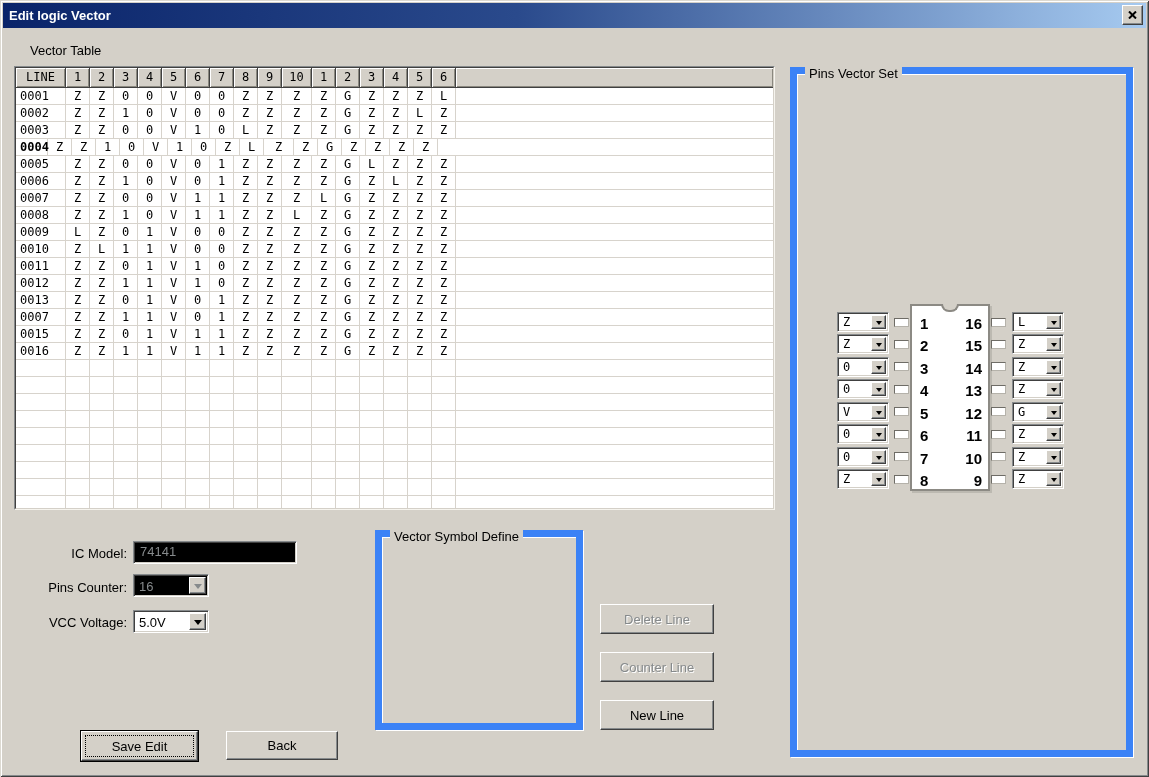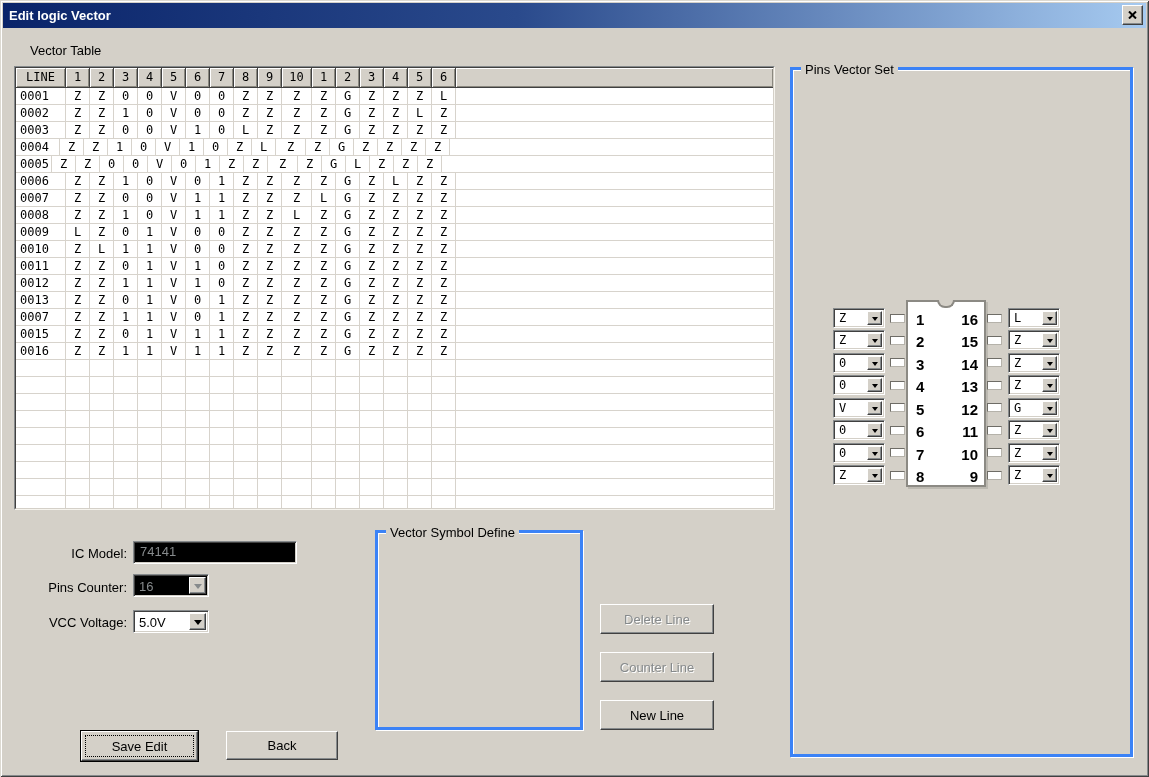--- a/index.html
+++ b/index.html
@@ -47,21 +47,21 @@
   .cell {
     flex:0 0 auto; height:17px; text-align:center;
     font-family:"DejaVu Sans Mono", monospace; font-size:12px; line-height:16px;
     border-right:1px solid #d7d3cc; border-bottom:1px solid #d7d3cc; color:#000;
   }
   .cell.linecell { text-align:left; padding-left:4px; }
   .cell.filler { flex:1 1 auto; border-right:none; }
 
   
   .groupbox {
-    position:absolute; border:3px solid #3b82f6;
+    position:absolute; border:7px solid #3b82f6;
     box-shadow: inset 1px 1px 0 #ffffff, 1px 1px 0 #ffffff;
   }
   .group-label {
     position:absolute; top:-8px; left:8px; background:#d4d0c8; padding:0 4px;
     font-size:13px; line-height:15px; white-space:nowrap;
   }
 
   
   .sunken {
     border:1px solid; border-color:#868a8c #ffffff #ffffff #868a8c;
@@ -221,41 +221,41 @@
             <div class="cell" style="width: 30px;">Z</div>
             <div class="cell" style="width: 24px;">Z</div>
             <div class="cell" style="width: 24px;">G</div>
             <div class="cell" style="width: 24px;">Z</div>
             <div class="cell" style="width: 24px;">Z</div>
             <div class="cell" style="width: 24px;">Z</div>
             <div class="cell" style="width: 24px;">Z</div>
             <div class="cell filler"></div>
           </div>
           <div class="grow">
-            <div class="cell linecell" style="width: 44px;">0004</div>
+            <div class="cell linecell" style="width: 32px; font-weight: bold;">0004</div>
             <div class="cell" style="width: 24px;">Z</div>
             <div class="cell" style="width: 24px;">Z</div>
             <div class="cell" style="width: 24px;">1</div>
             <div class="cell" style="width: 24px;">0</div>
             <div class="cell" style="width: 24px;">V</div>
             <div class="cell" style="width: 24px;">1</div>
             <div class="cell" style="width: 24px;">0</div>
             <div class="cell" style="width: 24px;">Z</div>
             <div class="cell" style="width: 24px;">L</div>
             <div class="cell" style="width: 30px;">Z</div>
             <div class="cell" style="width: 24px;">Z</div>
             <div class="cell" style="width: 24px;">G</div>
             <div class="cell" style="width: 24px;">Z</div>
             <div class="cell" style="width: 24px;">Z</div>
             <div class="cell" style="width: 24px;">Z</div>
             <div class="cell" style="width: 24px;">Z</div>
             <div class="cell filler"></div>
           </div>
           <div class="grow">
-            <div class="cell linecell" style="width: 36px;">0005</div>
+            <div class="cell linecell" style="width: 50px;">0005</div>
             <div class="cell" style="width: 24px;">Z</div>
             <div class="cell" style="width: 24px;">Z</div>
             <div class="cell" style="width: 24px;">0</div>
             <div class="cell" style="width: 24px;">0</div>
             <div class="cell" style="width: 24px;">V</div>
             <div class="cell" style="width: 24px;">0</div>
             <div class="cell" style="width: 24px;">1</div>
             <div class="cell" style="width: 24px;">Z</div>
             <div class="cell" style="width: 24px;">Z</div>
             <div class="cell" style="width: 30px;">Z</div>

